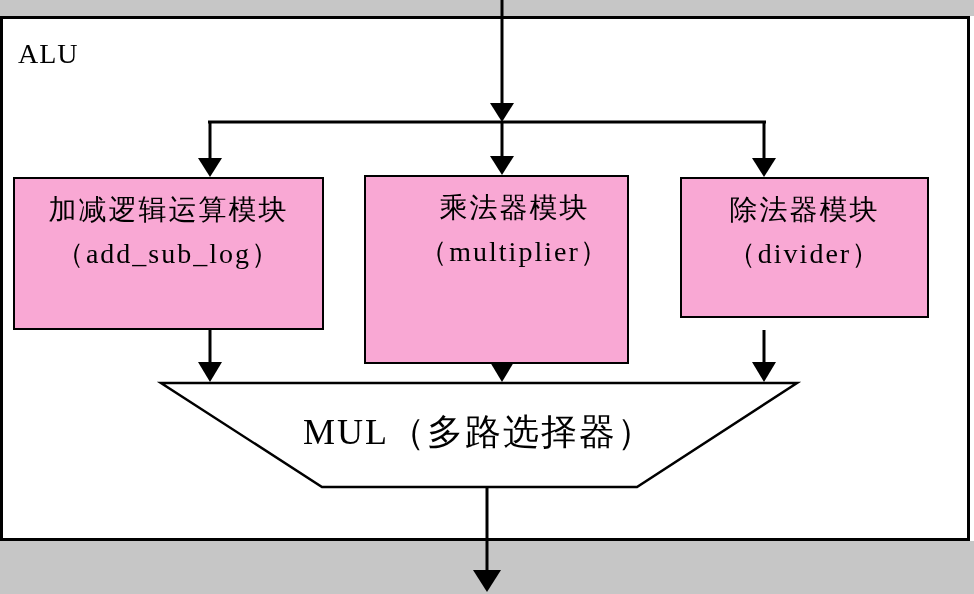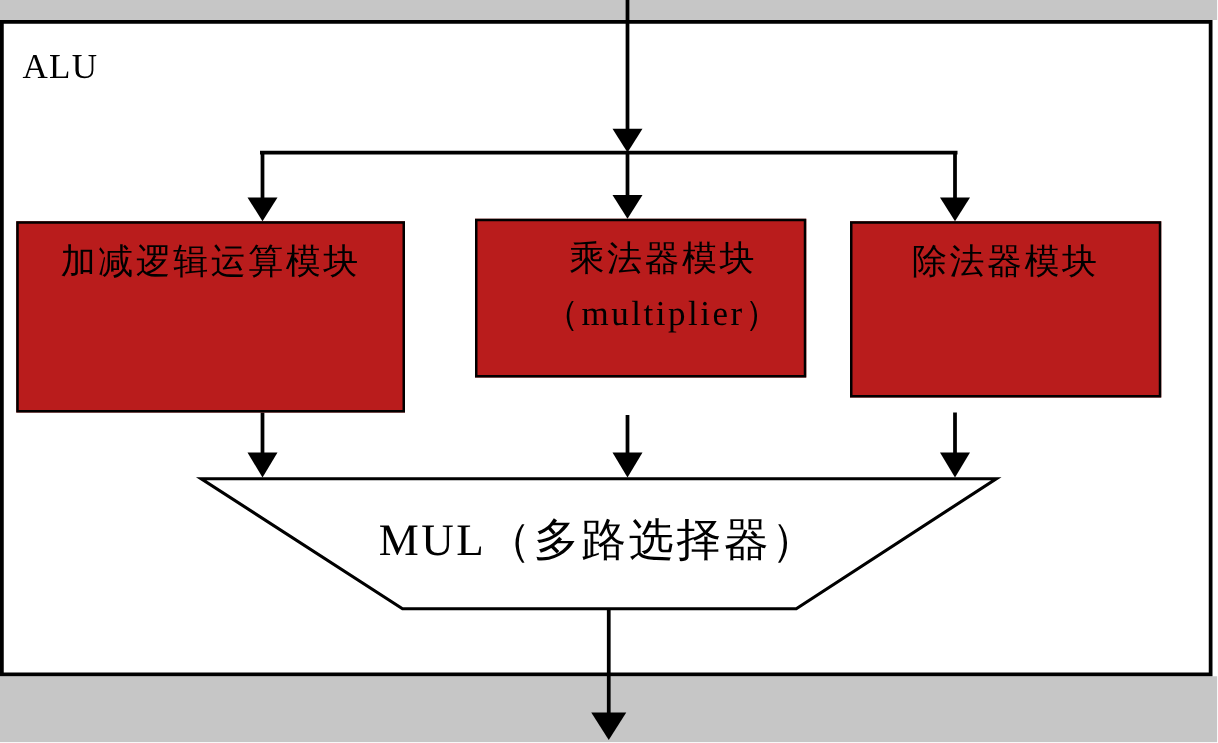--- a/index.html
+++ b/index.html
@@ -38,27 +38,27 @@
     white-space: nowrap;
   }
   svg.flow-layer {
     position: absolute;
     left: 0; top: 0;
     z-index: 2;
   }
   .mod-box {
     position: absolute;
     border: 2px solid #000000;
-    background: #b91c1c;
+    background: #f9a8d4;
     z-index: 3;
     text-align: center;
     padding-top: 9px;
   }
   .mod-box-1 { left: 13px;  top: 177px; width: 311px; height: 153px; }
-  .mod-box-2 { left: 380px; top: 175px; width: 265px; height: 127px; padding-left: 36px; }
+  .mod-box-2 { left: 364px; top: 175px; width: 265px; height: 189px; padding-left: 36px; }
   .mod-box-3 { left: 680px; top: 177px; width: 249px; height: 141px; }
   .mod-line {
     line-height: 44px;
     font-size: 28px;
     letter-spacing: 2px;
     white-space: nowrap;
   }
   .mux-label {
     position: absolute;
     left: 161px; top: 415px;
@@ -108,26 +108,28 @@
 
     <line x1="764" y1="330" x2="764" y2="365" stroke="#000000" stroke-width="3"></line>
     <polygon points="752,362 776,362 764,382" fill="#000000"></polygon>
 
     <line x1="487" y1="487" x2="487" y2="573" stroke="#000000" stroke-width="3"></line>
     <polygon points="473,570 501,570 487,592" fill="#000000"></polygon>
   </svg>
 
   <div class="mod-box mod-box-1">
     <div class="mod-line">加减逻辑运算模块</div>
+    <div class="mod-line">（add_sub_log）</div>
   </div>
 
   <div class="mod-box mod-box-2">
     <div class="mod-line">乘法器模块</div>
     <div class="mod-line">（multiplier）</div>
   </div>
 
   <div class="mod-box mod-box-3">
     <div class="mod-line">除法器模块</div>
+    <div class="mod-line">（divider）</div>
   </div>
 
   <div class="mux-label">MUL（多路选择器）</div>
 
 </div>
 
 </body></html>

